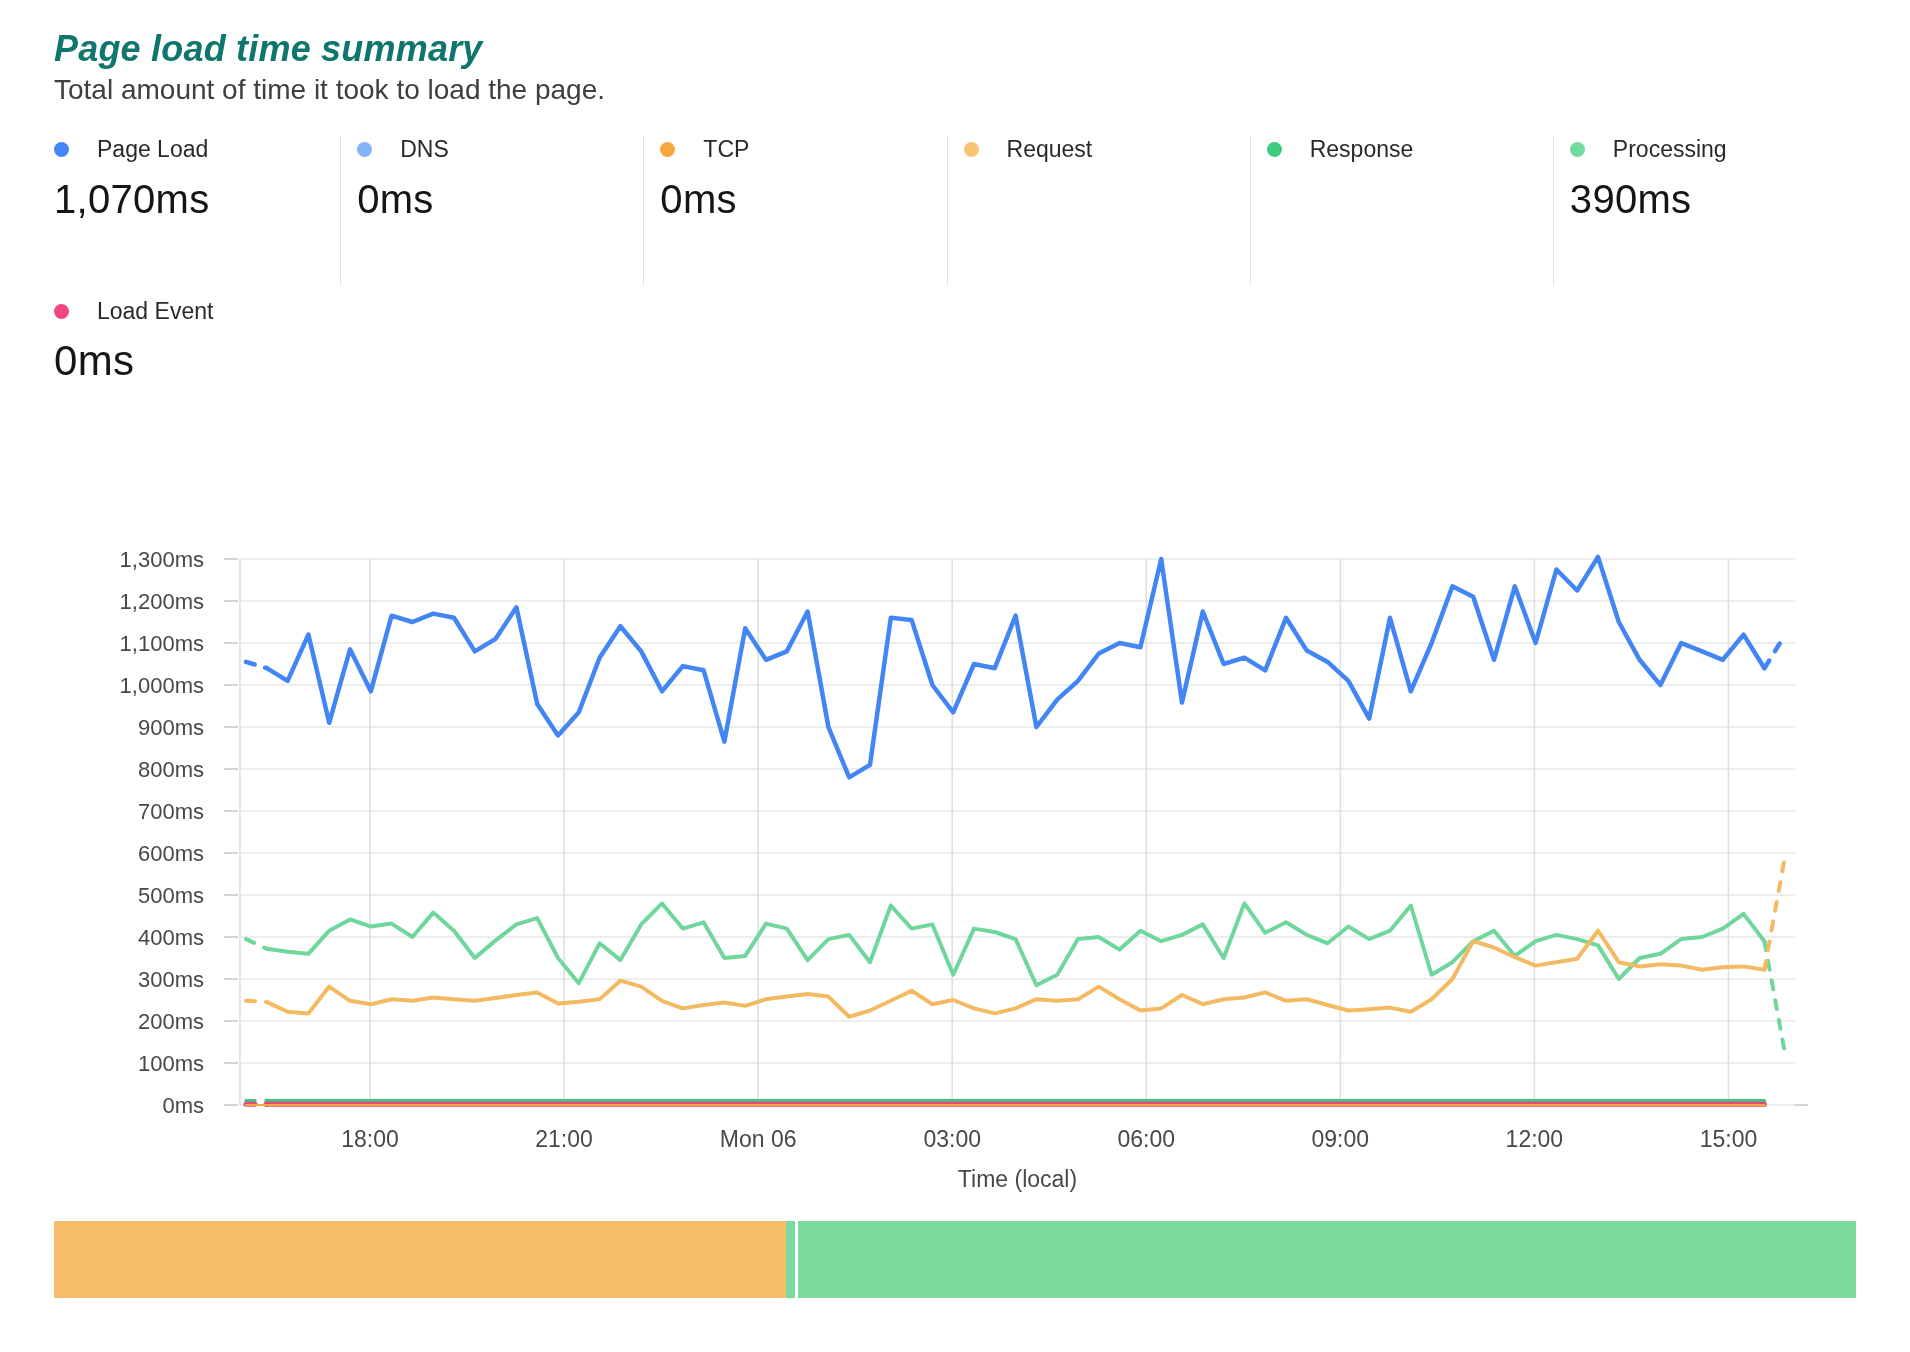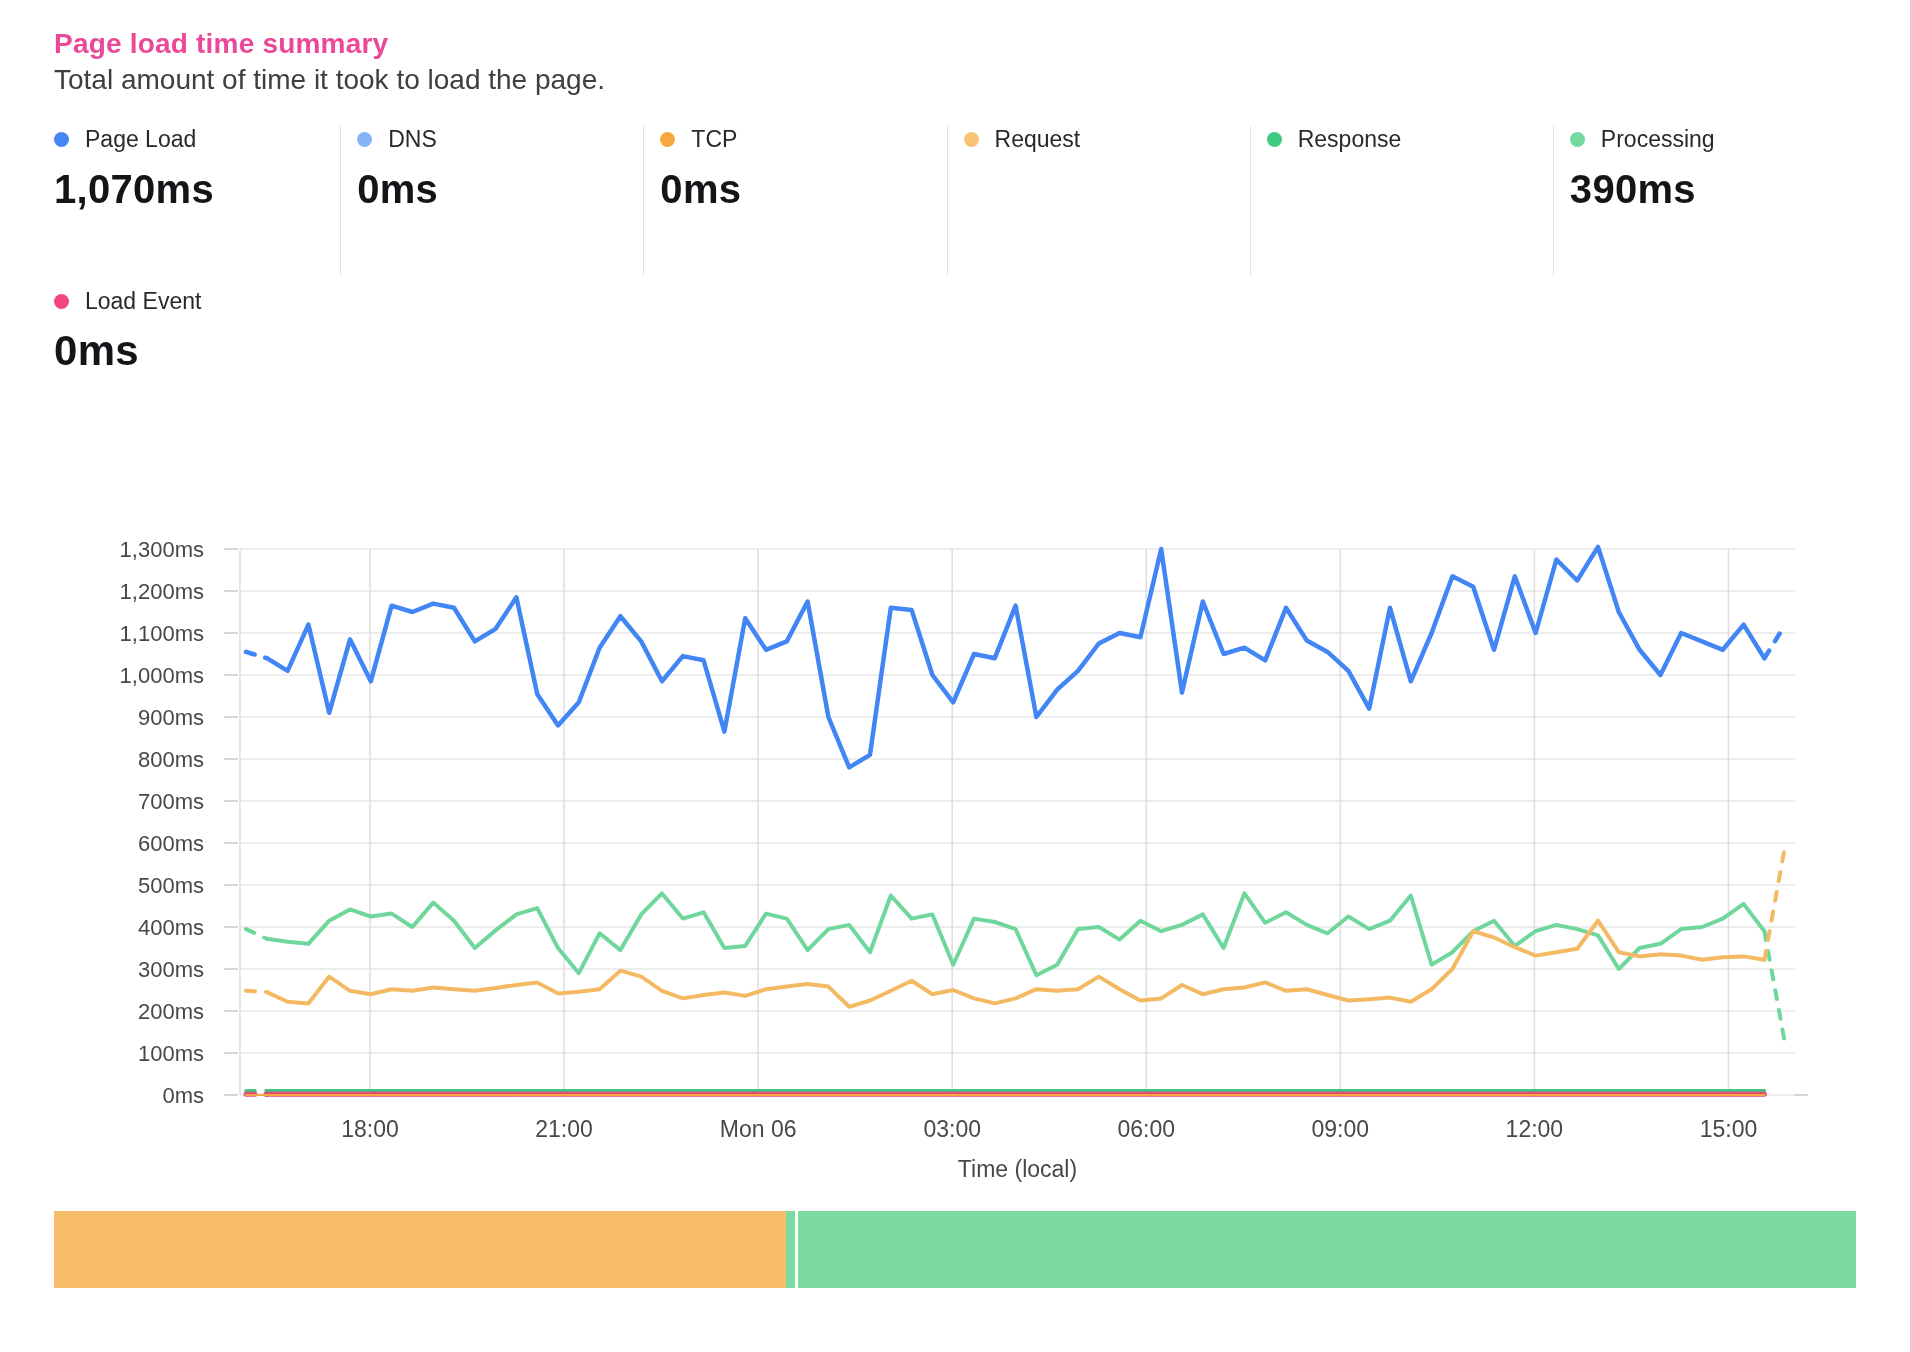--- a/index.html
+++ b/index.html
@@ -1,26 +1,26 @@
 <!DOCTYPE html>
 <html><head>
 <meta charset="utf-8">
 <style>
   * { margin:0; padding:0; box-sizing:border-box; }
   html,body { background:#ffffff; font-family:"Liberation Sans", sans-serif; color:#202124; }
   .page { width:1910px; height:1352px; padding:28px 54px 0 54px; background:#fff; overflow:hidden; }
-  .title { font-size:28px; font-weight:700; color:#ec4899; letter-spacing:.2px; }
+  .title { font-size:36px; font-weight:700; color:#0f766e; letter-spacing:.2px;font-style:italic; }
   .subtitle { margin-top:4px; font-size:28px; color:#3c4043; }
   .metrics-row { display:flex; margin-top:30px; min-height:150px; }
   .metric-col { flex:1 1 0; padding-left:16px; border-left:1px solid #e4e4e4; }
   .metric-col:first-child { padding-left:0; border-left:none; }
-  .metric-head { display:flex; align-items:center; gap:16px; }
+  .metric-head { display:flex; align-items:center; gap:28px; }
   .dot { width:15px; height:15px; border-radius:50%; flex:0 0 auto; }
   .metric-label { font-size:23px; color:#27292c; }
-  .metric-value { margin-top:14px; font-size:40px; font-weight:700; color:#141518; letter-spacing:.3px; }
+  .metric-value { margin-top:14px; font-size:40px; font-weight:400; color:#141518; letter-spacing:.3px; }
   .metrics-row.row2 { margin-top:12px; min-height:0; }
   .metrics-row.row2 .metric-col { border:none; padding-left:0; flex:0 0 auto; }
   .metrics-row.row2 .metric-value { font-size:42px; margin-top:12px; }
   .chart-wrap { margin-top:150px; }
   svg text { font-family:"Liberation Sans", sans-serif; }
   .footer-bar { display:flex; height:77px; margin-top:2px; width:100%; }
   .footer-bar .seg { height:100%; }
 </style>
 </head>
 <body>

